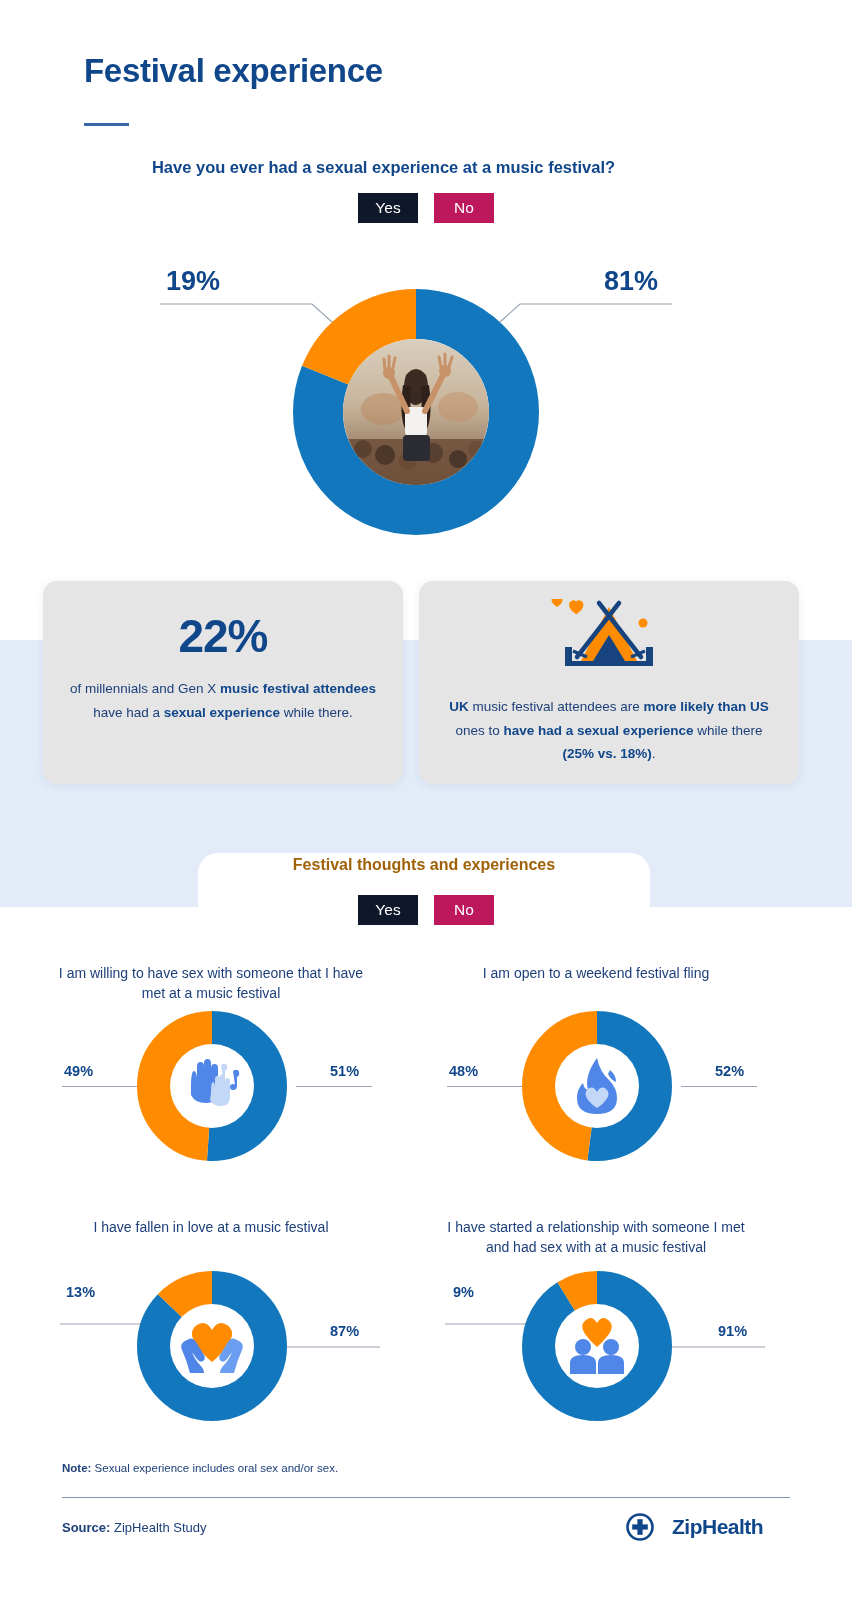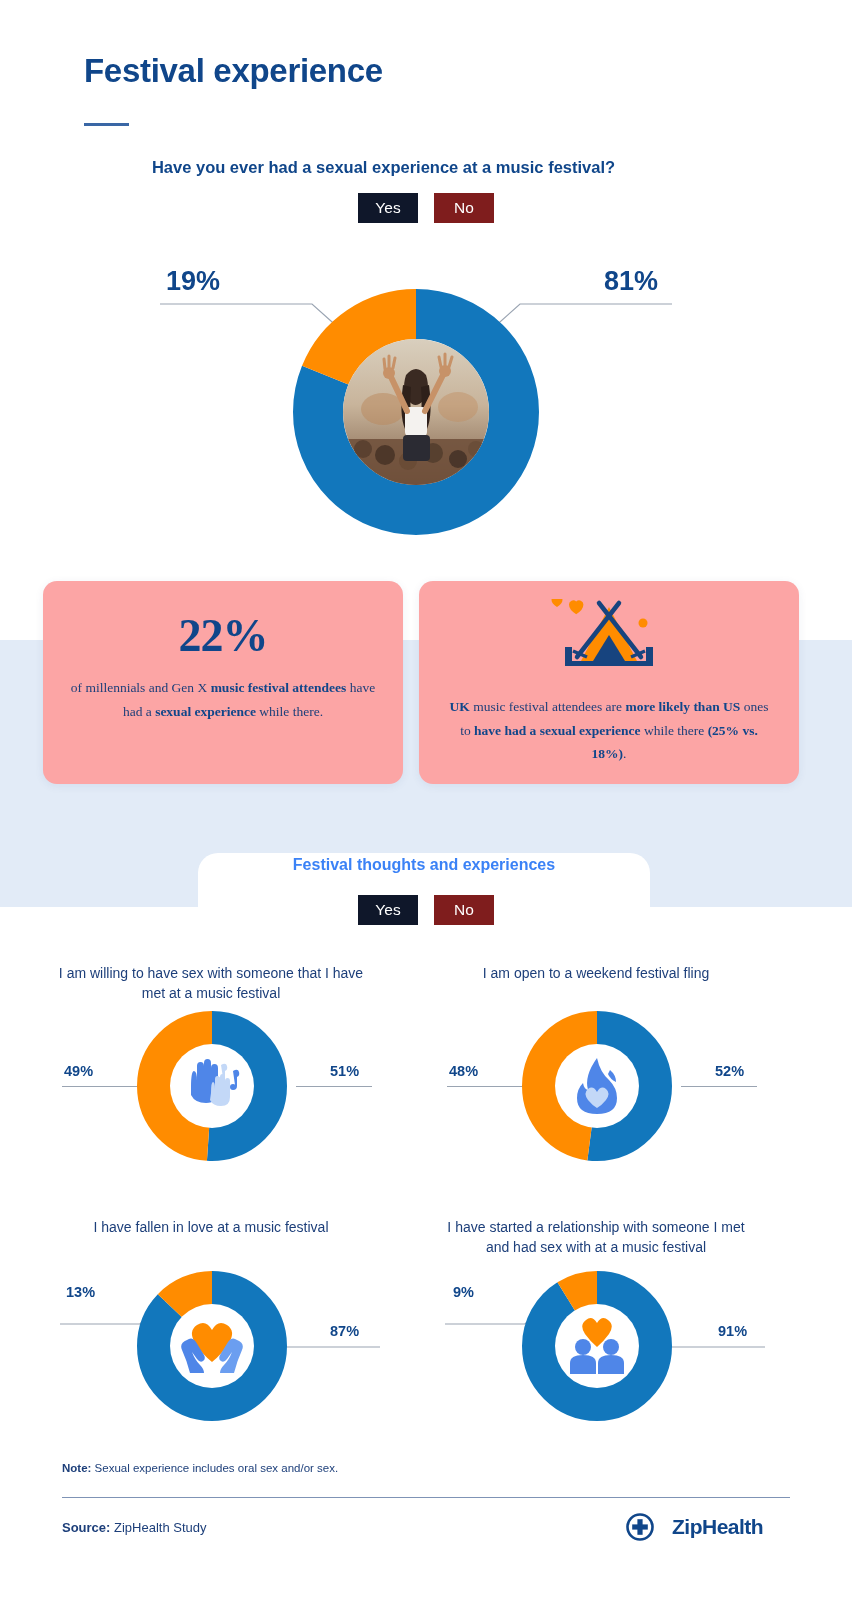--- a/index.html
+++ b/index.html
@@ -40,54 +40,53 @@
     font-size: 16.5px; font-weight: bold; color: #10468a;
   }
 
   
   .legend { position: absolute; display: flex; gap: 16px; justify-content: center; width: 852px; left: 0; }
   .legend .chip {
     width: 60px; height: 30px; display: flex; align-items: center; justify-content: center;
     color: #ffffff; font-size: 15.5px;
   }
   .chip-yes { background: #0f172a; }
-  .chip-no  { background: #7f1d1d; }
+  .chip-no  { background: #be185d; }
 
   
   .hero-donut {
     position: absolute; left: 293px; top: 289px; width: 246px; height: 246px;
     border-radius: 50%;
   }
   .pct-big {
     position: absolute; font-size: 27px; font-weight: bold; color: #10468a;
   }
 
   
   .card {
-    position: absolute; background: #fca5a5; border-radius: 14px;
+    position: absolute; background: #e5e5e5; border-radius: 14px;
     box-shadow: 0 2px 10px rgba(25,60,120,0.07);
-    font-family: Liberation Serif, serif;
   }
   .card-left  { left: 43px;  top: 581px; width: 360px; height: 203px; }
   .card-right { left: 419px; top: 581px; width: 380px; height: 203px; }
   .bignum {
     text-align: center; font-size: 46px; font-weight: bold; color: #10468a;
     margin-top: 28px; letter-spacing: -1px;
   }
   .card-text {
     text-align: center; font-size: 13.5px; color: #1d3f7a; line-height: 1.75;
     padding: 14px 26px 0 26px;
   }
   .card-text b { font-weight: bold; color: #10468a; }
   .card-right .card-text { padding-top: 12px; }
 
   
   .q2 {
     position: absolute; left: 198px; top: 856px; width: 452px; text-align: center;
-    font-size: 16px; font-weight: bold; color: #3b82f6;
+    font-size: 16px; font-weight: bold; color: #a16207;
   }
   .grid-label {
     position: absolute; width: 320px; text-align: center;
     font-size: 14px; color: #1d3f7a; line-height: 1.45;
   }
   .small-donut { position: absolute; width: 150px; height: 150px; border-radius: 50%; }
   .small-hole {
     position: absolute; left: 33px; top: 33px; width: 84px; height: 84px;
     border-radius: 50%; background: #ffffff;
     display: flex; align-items: center; justify-content: center;

